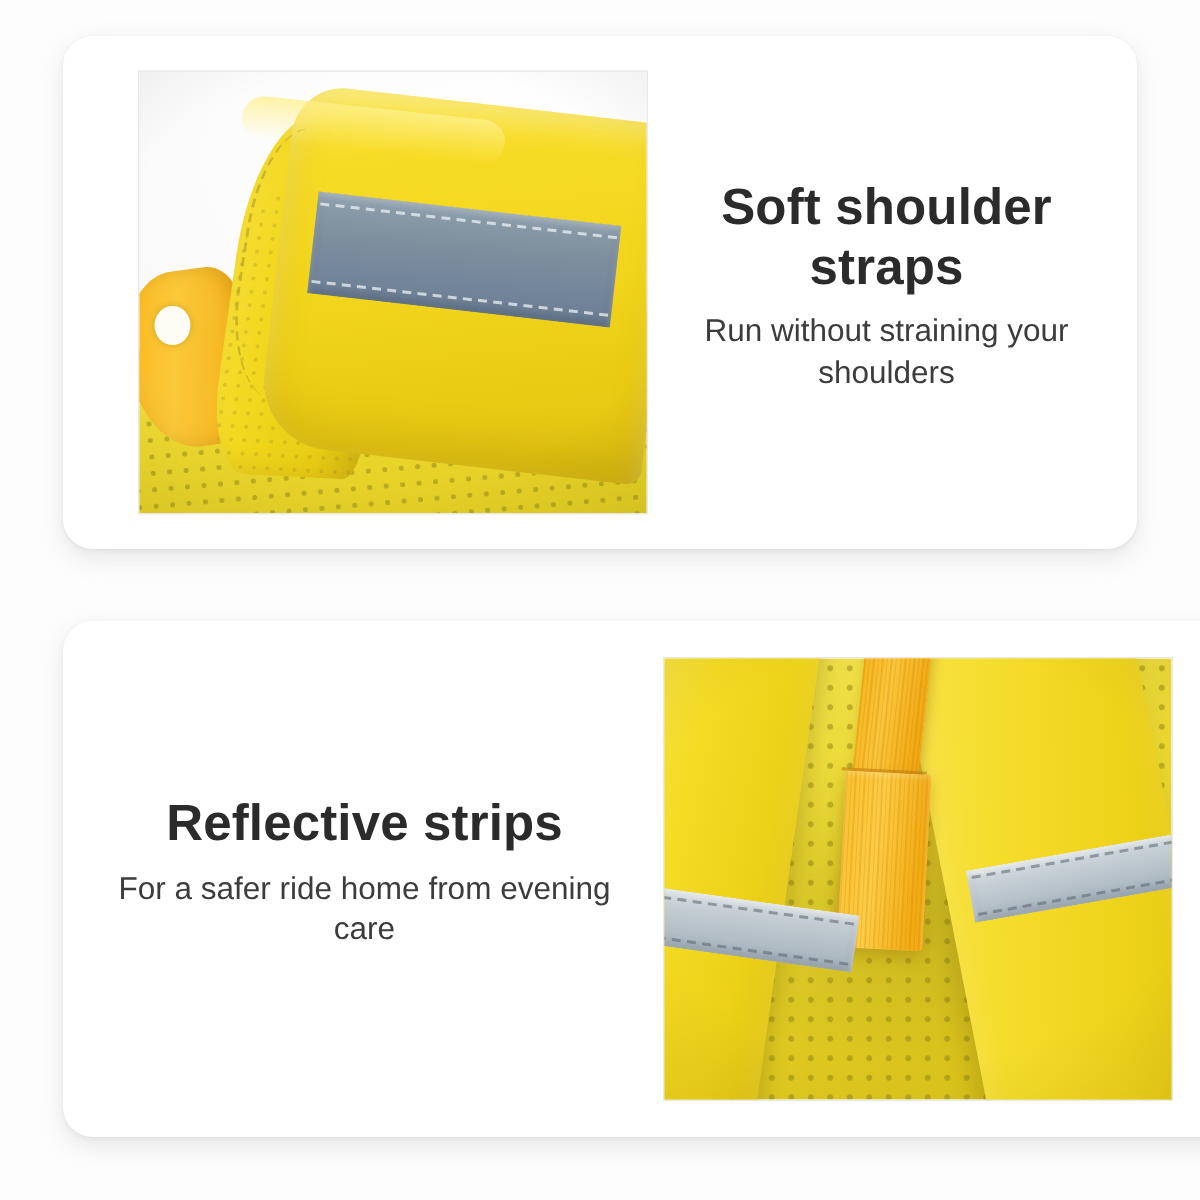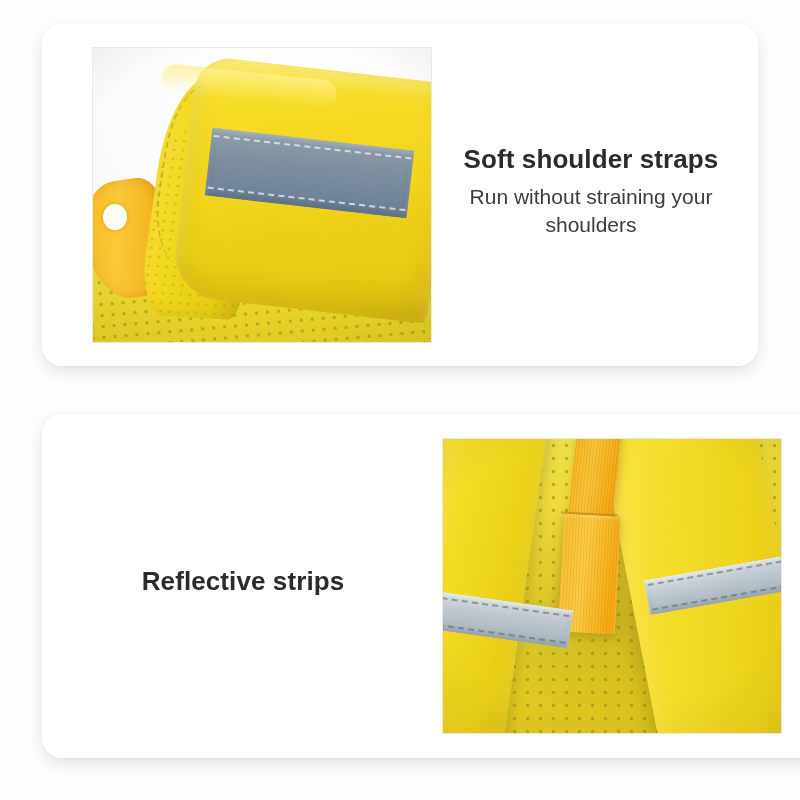--- a/index.html
+++ b/index.html
@@ -82,21 +82,21 @@
   .text-block {
     flex: 1 1 auto;
     text-align: center;
     padding: 0 18px;
     box-sizing: border-box;
   }
   .card-1 .text-block { padding-right: 26px; }
   .card-2 .text-block { padding-left: 20px; order: -1; }
 
   .feature-title {
-    font-size: 26px;
+    font-size: 34px;
     font-weight: bold;
     color: #2b2b2b;
     letter-spacing: 0.1px;
     margin: 0 0 9px 0;
     line-height: 1.16;
   }
   .feature-desc {
     font-size: 21px;
     font-weight: normal;
     color: #3c3c3c;
@@ -400,20 +400,21 @@
       </div>
 
     </div>
   </div>
 
   <div class="card card-2">
     <div class="card-inner">
 
       <div class="text-block">
         <p class="feature-title">Reflective strips</p>
+        <p class="feature-desc">For a safer ride home from evening care</p>
       </div>
 
       <div class="photo-frame photo-2">
         <div class="photo-stage">
           <div class="p2-bg"></div>
           <div class="p2-mesh-shadow"></div>
           <div class="p2-strap-left"></div>
           <div class="p2-strap-right"></div>
           <div class="p2-webbing"></div>
           <div class="p2-webbing-fold"></div>

